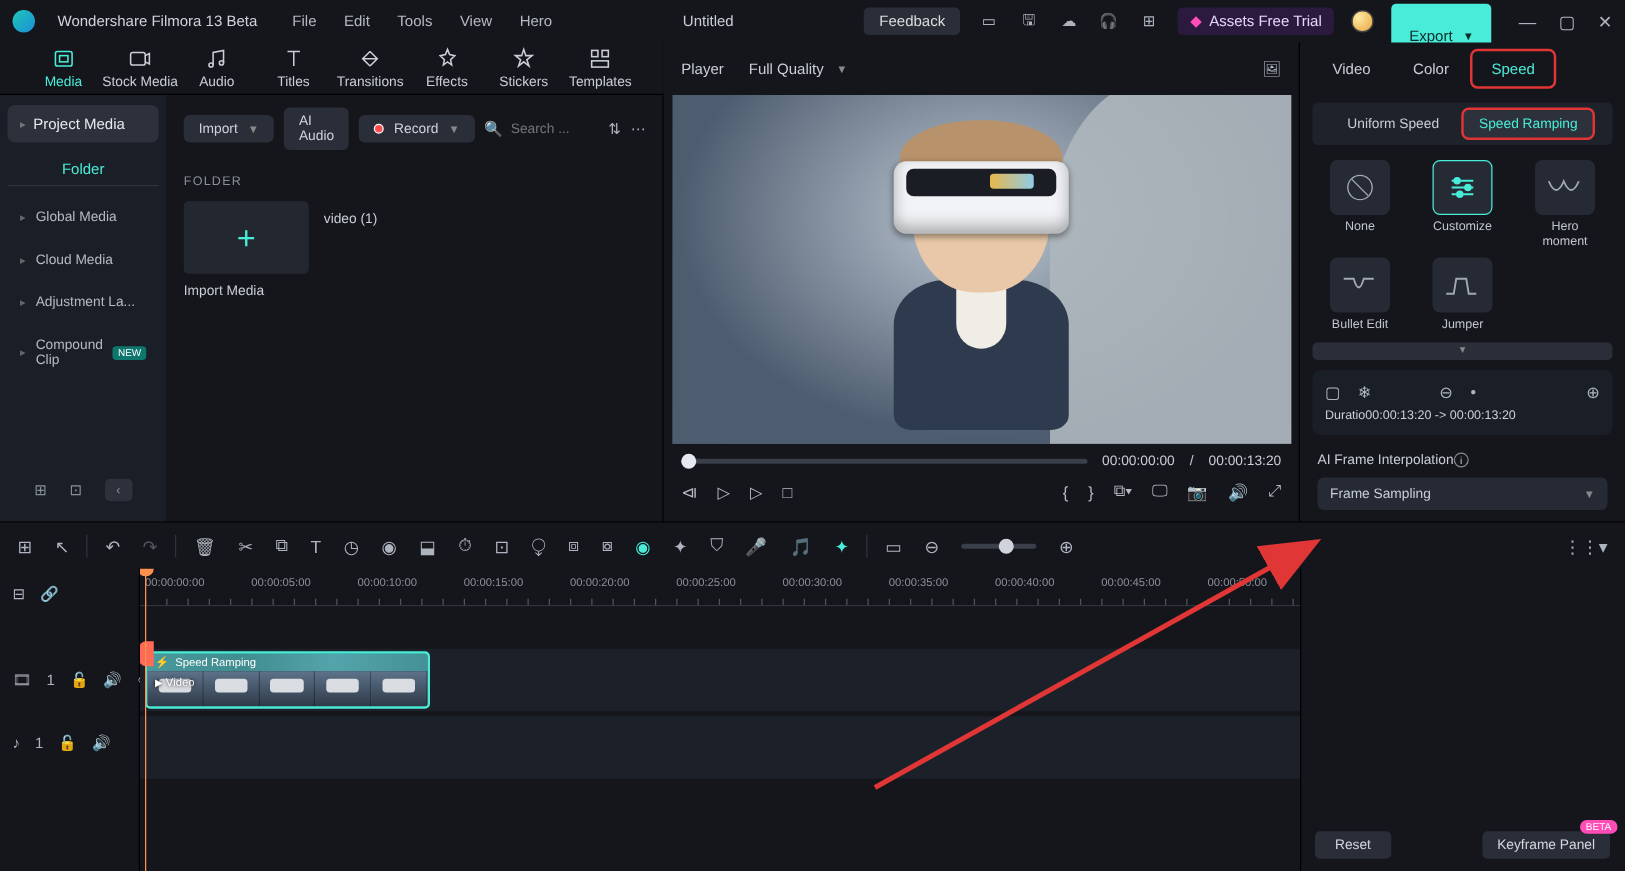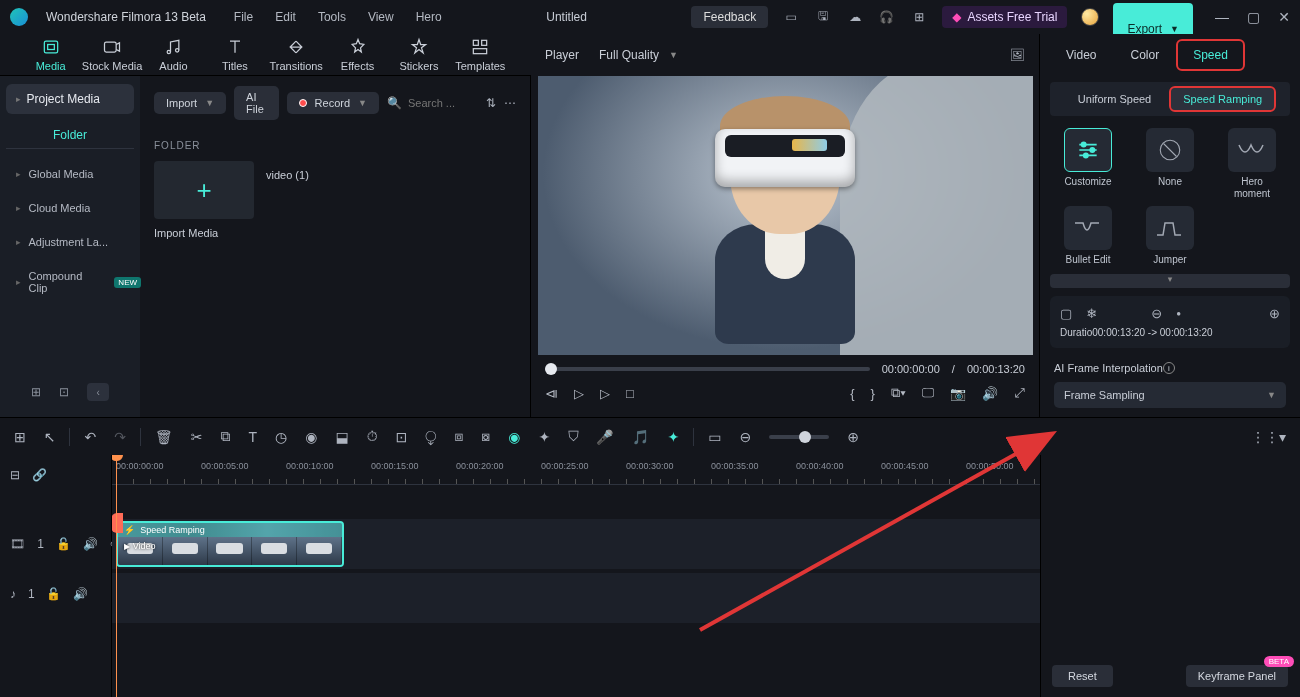--- a/index.html
+++ b/index.html
@@ -26,21 +26,21 @@
 .libtab { flex:1; display:flex; flex-direction:column; align-items:center; justify-content:center; gap:3px; color:#c9ced7; font-size:11px; cursor:pointer; }
 .libtab.active { color:#48ecd8; }
 .libtab svg { width:20px; height:20px; }
 
 .left-body { display:flex; width:100%; margin-top:42px; }
 .sidebar { width:140px; background:#1a1e26; padding:8px 6px; display:flex; flex-direction:column; gap:4px; }
 .sidebar-head { background:#2c313c; border-radius:6px; padding:8px 10px; color:#e6e9ef; font-size:12px; display:flex; align-items:center; gap:6px; }
 .sidebar-sub { color:#48ecd8; text-align:center; padding:10px 0 6px; border-bottom:1px solid #2e333e; margin-bottom:6px; }
 .sb-item { padding:9px 10px; color:#b5bac4; font-size:11px; display:flex; align-items:center; gap:8px; border-radius:4px; }
 .sb-item .arr { color:#666; font-size:9px; }
-.badge-new { background:#0f766e; color:#fff; font-size:8px; padding:1px 4px; border-radius:3px;margin-left:24px; }
+.badge-new { background:#0f766e; color:#fff; font-size:8px; padding:1px 4px; border-radius:3px; }
 .sidebar-foot { margin-top:auto; display:flex; gap:18px; justify-content:center; align-items:center; padding:8px; color:#8a909b; }
 .sbf-back { background:#2c313c; width:22px; height:18px; border-radius:4px; display:flex; align-items:center; justify-content:center; }
 
 .content { flex:1; padding:10px 14px; }
 .toolbar { display:flex; gap:8px; align-items:center; }
 .dd { background:#2a2e38; border-radius:5px; padding:5px 12px; display:flex; align-items:center; gap:8px; color:#cfd4dc; font-size:11px; }
 .dd .chev { font-size:9px; color:#888; }
 .rec-dot { width:8px; height:8px; border-radius:50%; background:#ff4d4d; border:1px solid #fff; }
 .search { flex:1; display:flex; align-items:center; gap:6px; color:#7b818c; }
 .search input { background:transparent; border:none; color:#cfd4dc; font-size:11px; outline:none; width:70px; }
@@ -267,21 +267,21 @@
           <span class="sbf-back" style="font-size:10px">‹</span>
         </div>
       </div>
       <div class="content">
         <div class="toolbar">
           <div class="dd">
               <span>Import</span>
               <span class="chev">▼</span>
             </div>
           <div class="dd">
-              <span>AI File</span>
+              <span>AI Audio</span>
             </div>
           <div class="dd">
               <span class="rec-dot"></span>
               <span>Record</span>
               <span class="chev">▼</span>
             </div>
           <div class="search">
               <span>🔍</span>
               <input placeholder="Search ..." style="">
             </div>
@@ -357,39 +357,39 @@
     <div class="rtabs">
       <div class="rtab">Video</div>
       <div class="rtab">Color</div>
       <div class="rtab active">Speed</div>
     </div>
     <div class="subtabs">
       <div class="subtab">Uniform Speed</div>
       <div class="subtab active">Speed Ramping</div>
     </div>
     <div class="presets">
+      <div class="preset">
+          <div class="preset-ico">
+            <svg width="26" height="26" viewBox="0 0 24 24" fill="none" stroke="currentColor">
+              <circle cx="12" cy="12" r="9"></circle>
+              <path d="M6 6l12 12"></path>
+            </svg>
+          </div>
+          <div class="preset-label">None</div>
+        </div>
       <div class="preset active">
           <div class="preset-ico">
             <svg width="26" height="26" viewBox="0 0 24 24" fill="none" stroke="currentColor" stroke-width="1.5">
               <path d="M4 7h16M4 12h16M4 17h16"></path>
               <circle cx="8" cy="7" r="2" fill="currentColor"></circle>
               <circle cx="16" cy="12" r="2" fill="currentColor"></circle>
               <circle cx="10" cy="17" r="2" fill="currentColor"></circle>
             </svg>
           </div>
           <div class="preset-label">Customize</div>
-        </div>
-      <div class="preset">
-          <div class="preset-ico">
-            <svg width="26" height="26" viewBox="0 0 24 24" fill="none" stroke="currentColor">
-              <circle cx="12" cy="12" r="9"></circle>
-              <path d="M6 6l12 12"></path>
-            </svg>
-          </div>
-          <div class="preset-label">None</div>
         </div>
       <div class="preset">
           <div class="preset-ico">
             <svg width="30" height="22">
               <path d="M2 6 Q8 20 14 6 Q20 20 26 6" stroke="currentColor" fill="none" stroke-width="1.5"></path>
             </svg>
           </div>
           <div class="preset-label">Hero moment</div>
         </div>
       <div class="preset">

